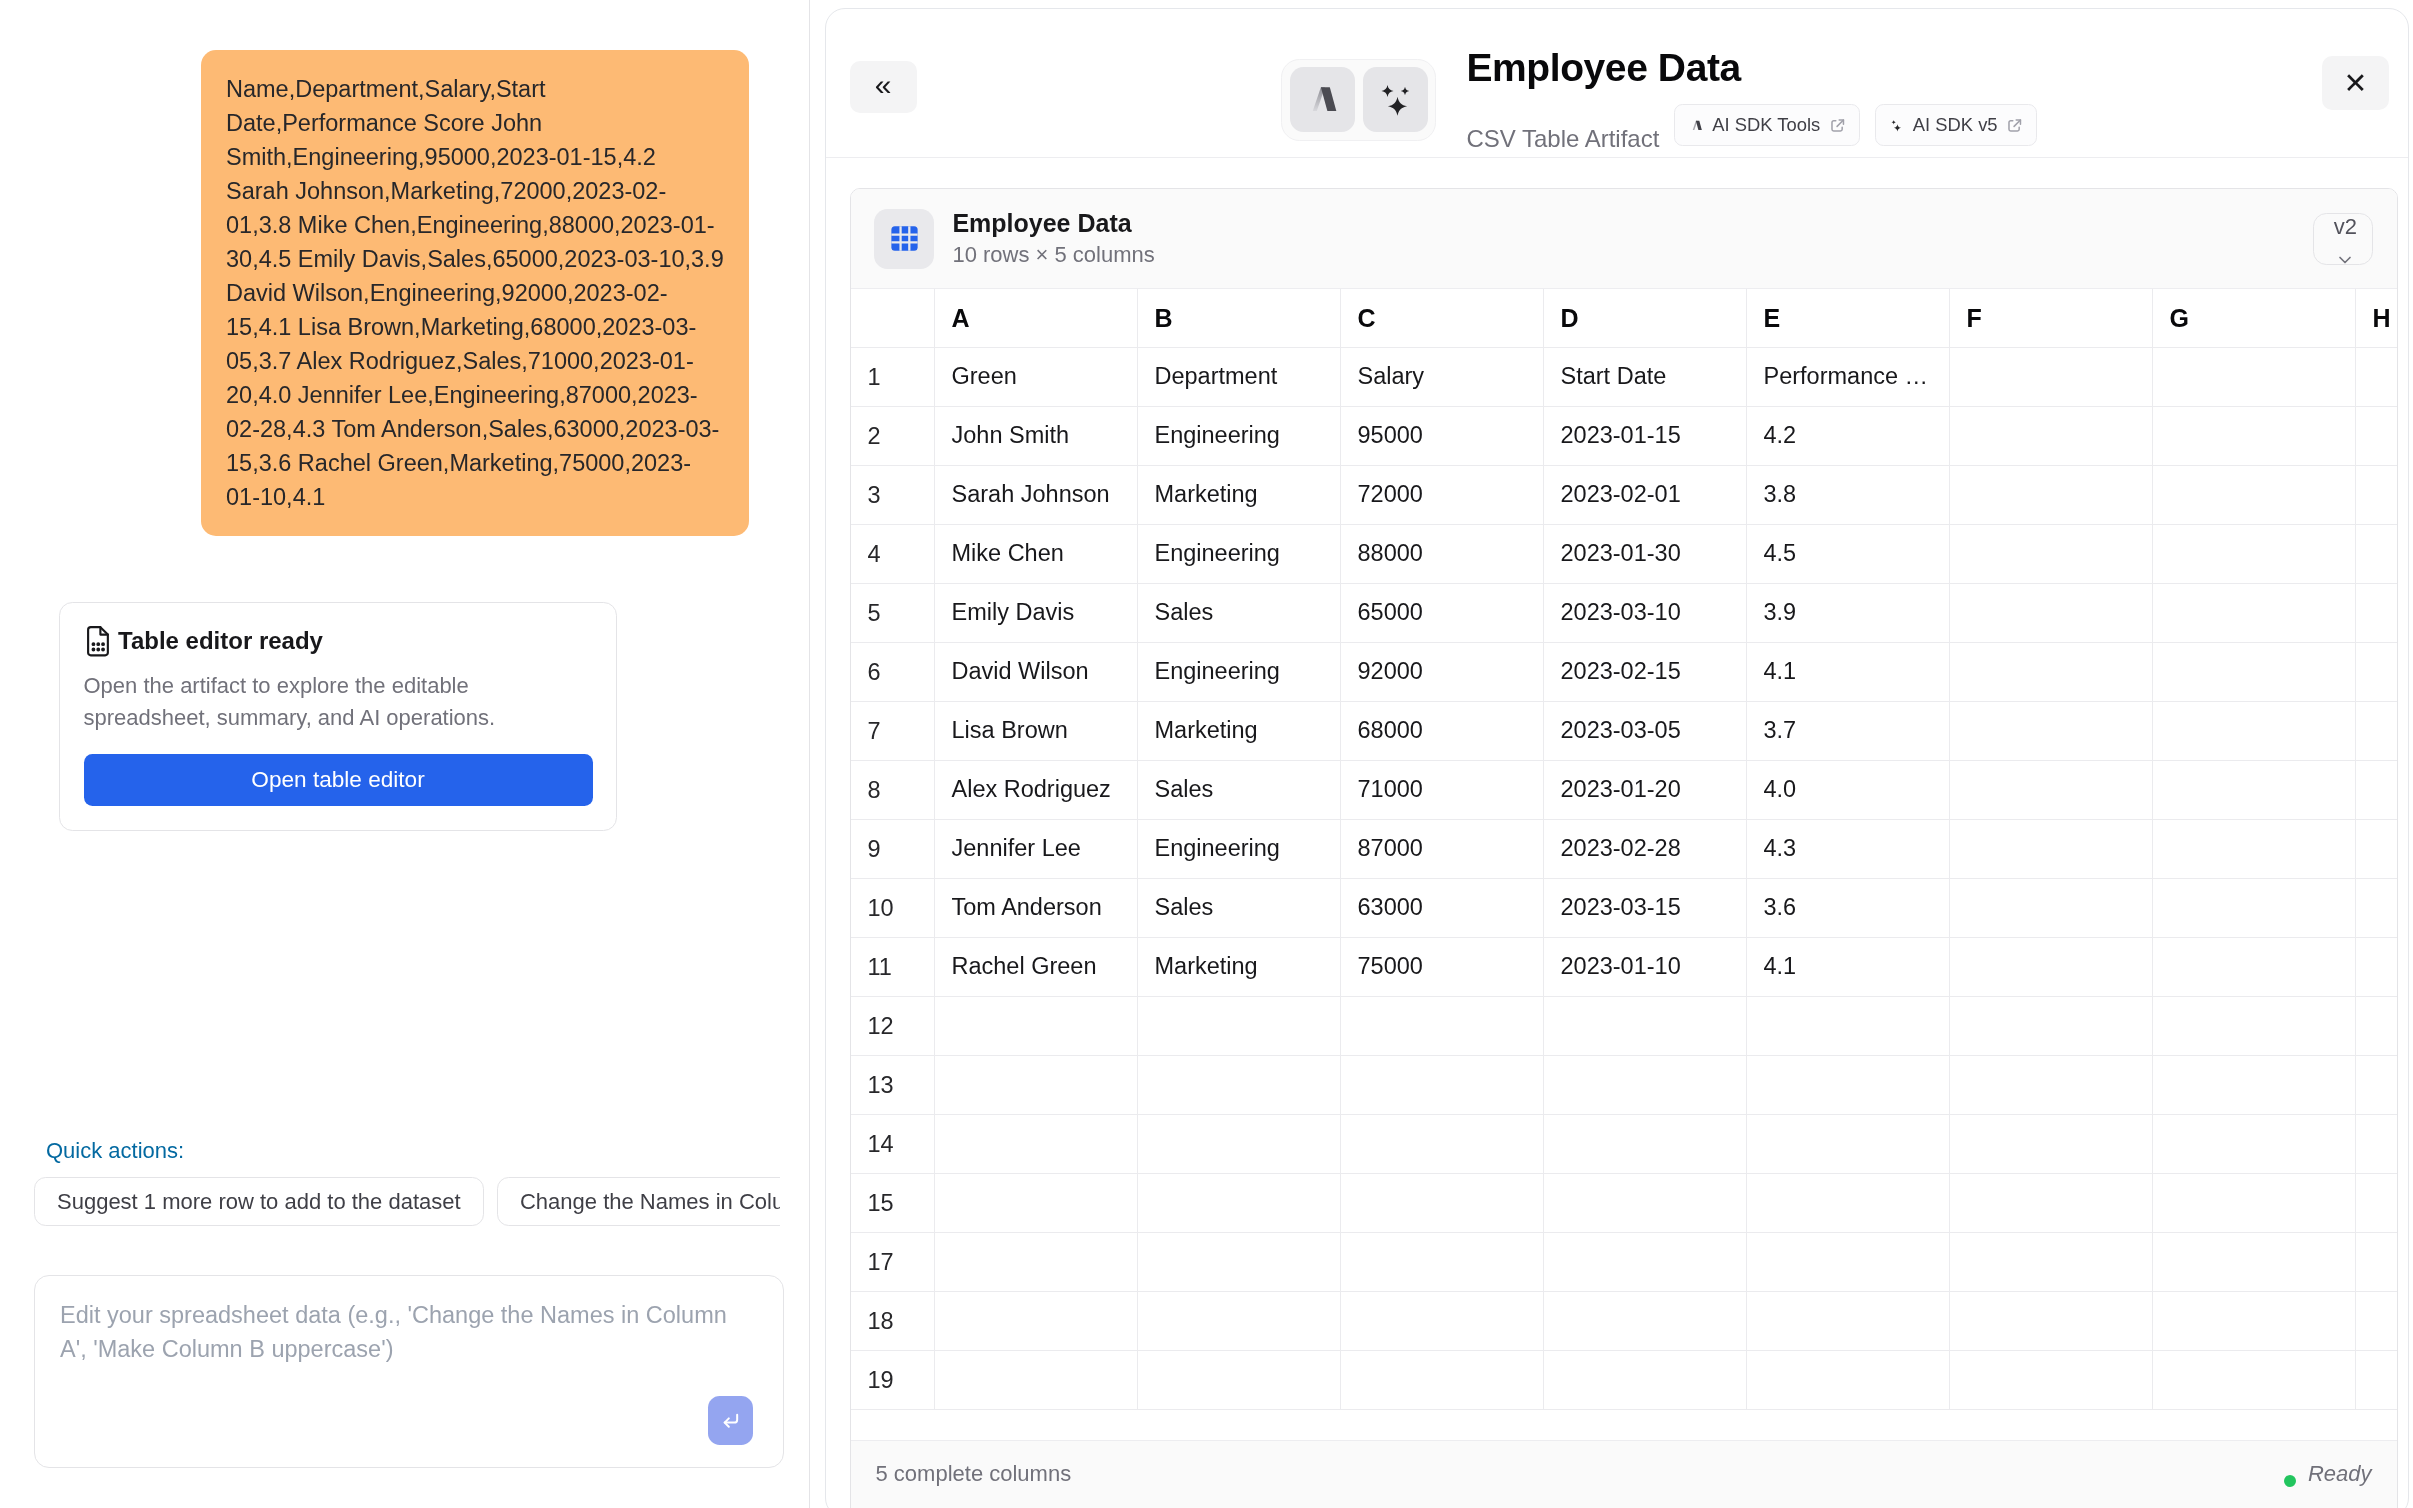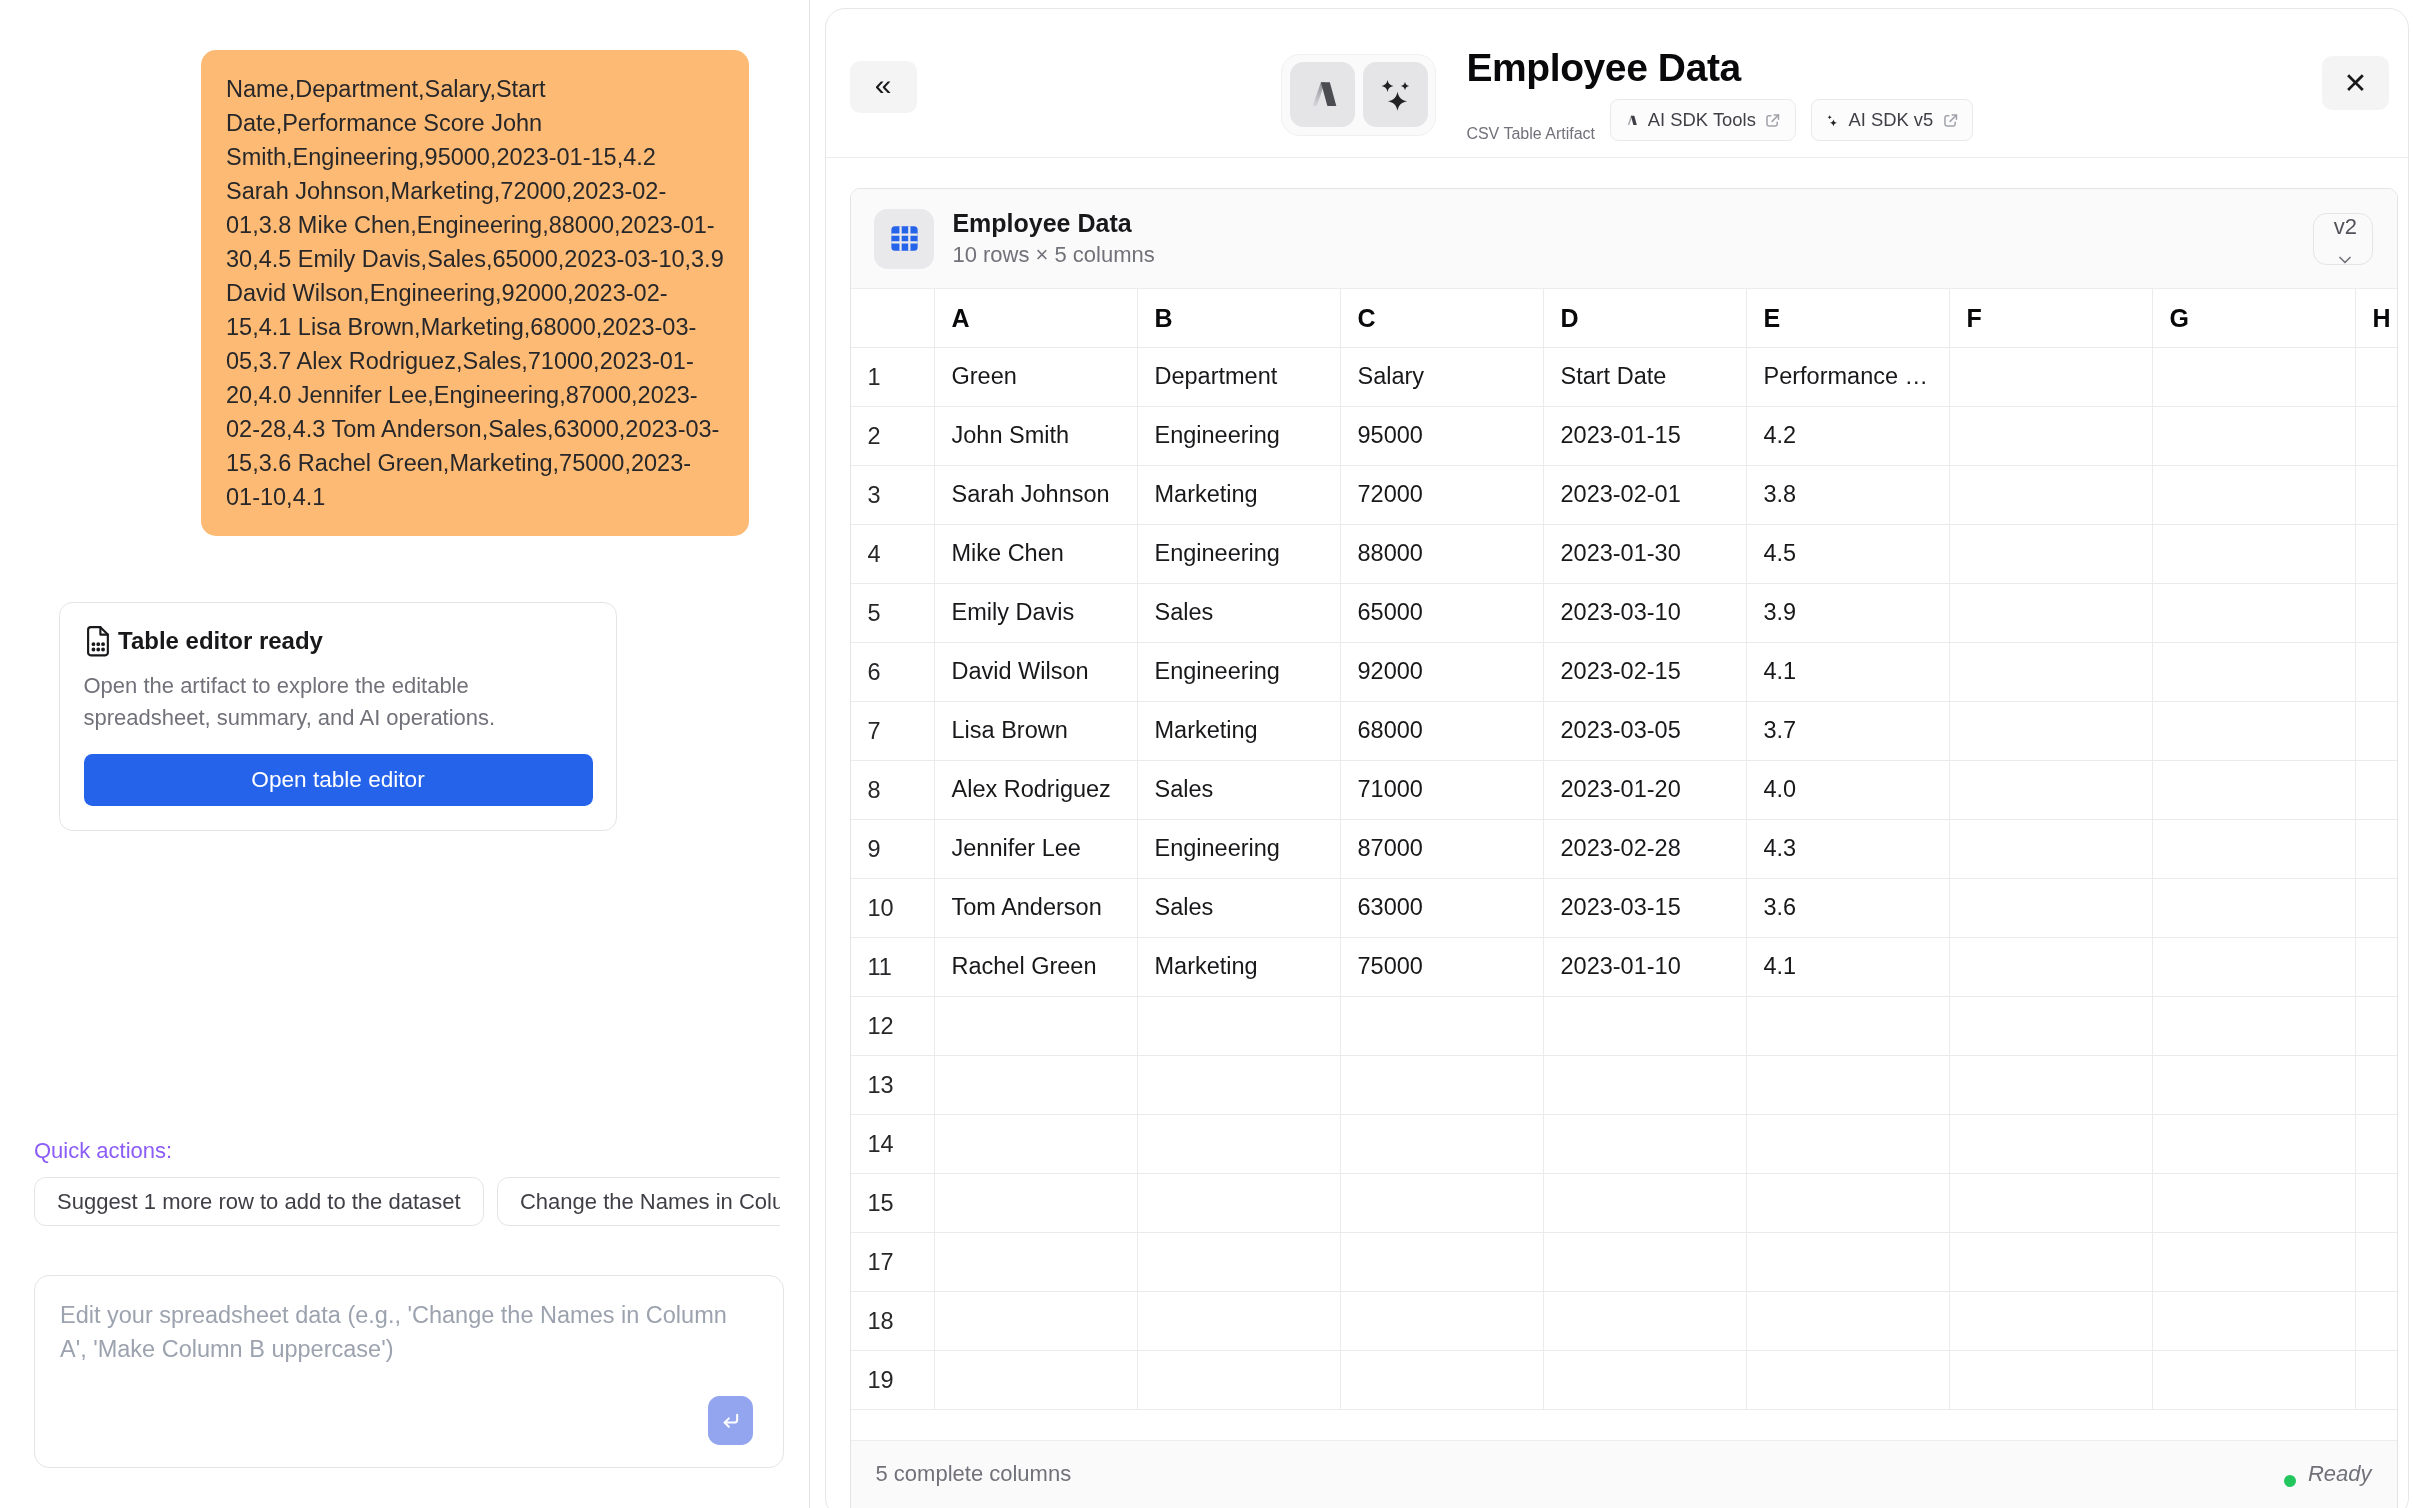--- a/index.html
+++ b/index.html
@@ -46,22 +46,22 @@
     margin-top: 20px;
     width: 100%; height: 52px;
     background: #2563eb;
     border: none; border-radius: 8.4px;
     color: #ffffff; font-size: 22.6px; font-weight: 500;
     font-family: inherit;
     display: flex; align-items: center; justify-content: center;
     cursor: pointer;
   }
   .quick-label {
-    position: absolute; left: 34px; top: 1138px;
-    font-size: 22px; color: #8b5cf6;
+    position: absolute; left: 46px; top: 1138px;
+    font-size: 22px; color: #0369a1;
   }
   .chips-row {
     position: absolute; left: 34px; top: 1177px;
     width: 746px; height: 52px;
     display: flex; gap: 13.4px;
     overflow: hidden; white-space: nowrap;
   }
   .chip {
     flex: 0 0 auto;
     height: 49px;
@@ -147,21 +147,21 @@
     background: #e5e5e8;
     border-radius: 13.4px;
     display: flex; align-items: center; justify-content: center;
   }
   .header-text { margin-left: 30px; }
   .artifact-title {
     font-size: 39px; font-weight: 700; color: #09090b;
     letter-spacing: -0.4px;
   }
   .subtitle-row { display: flex; align-items: center; gap: 15px; margin-top: 6.7px; }
-  .artifact-subtitle { font-size: 16px; color: #71717a; margin-top: 28px; }
+  .artifact-subtitle { font-size: 24px; color: #71717a; margin-top: 28px; }
   .badge {
     display: flex; align-items: center; gap: 8.4px;
     height: 42px; padding: 0 13.4px;
     background: #fcfcfd;
     border: 1.7px solid #e9e9ec;
     border-radius: 8.4px;
     font-size: 18.4px; color: #3f3f46;
     cursor: pointer;
   }
   

